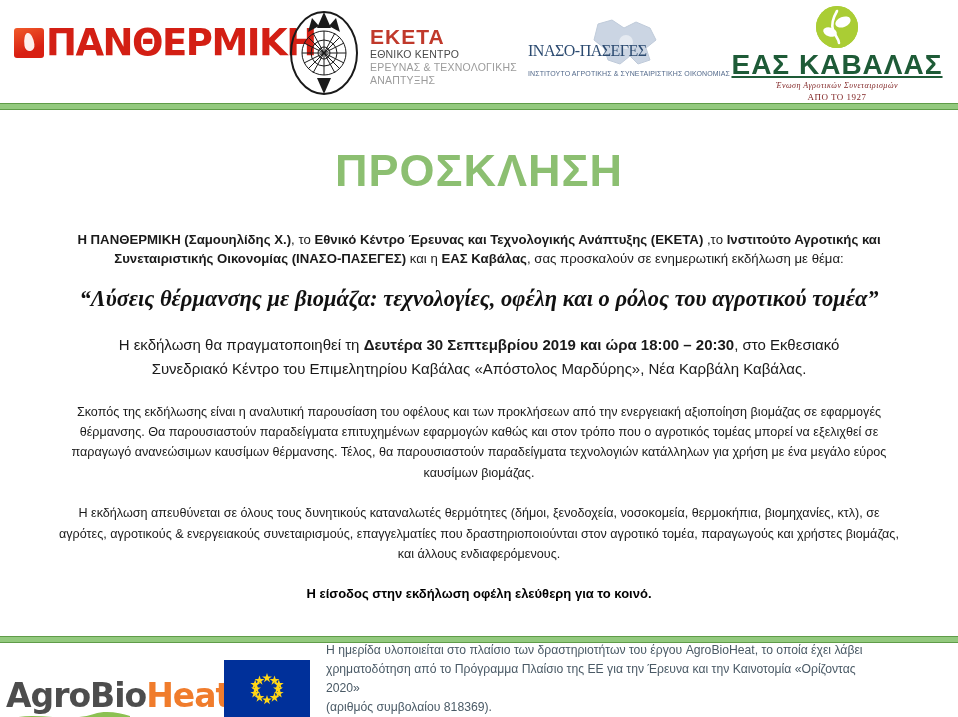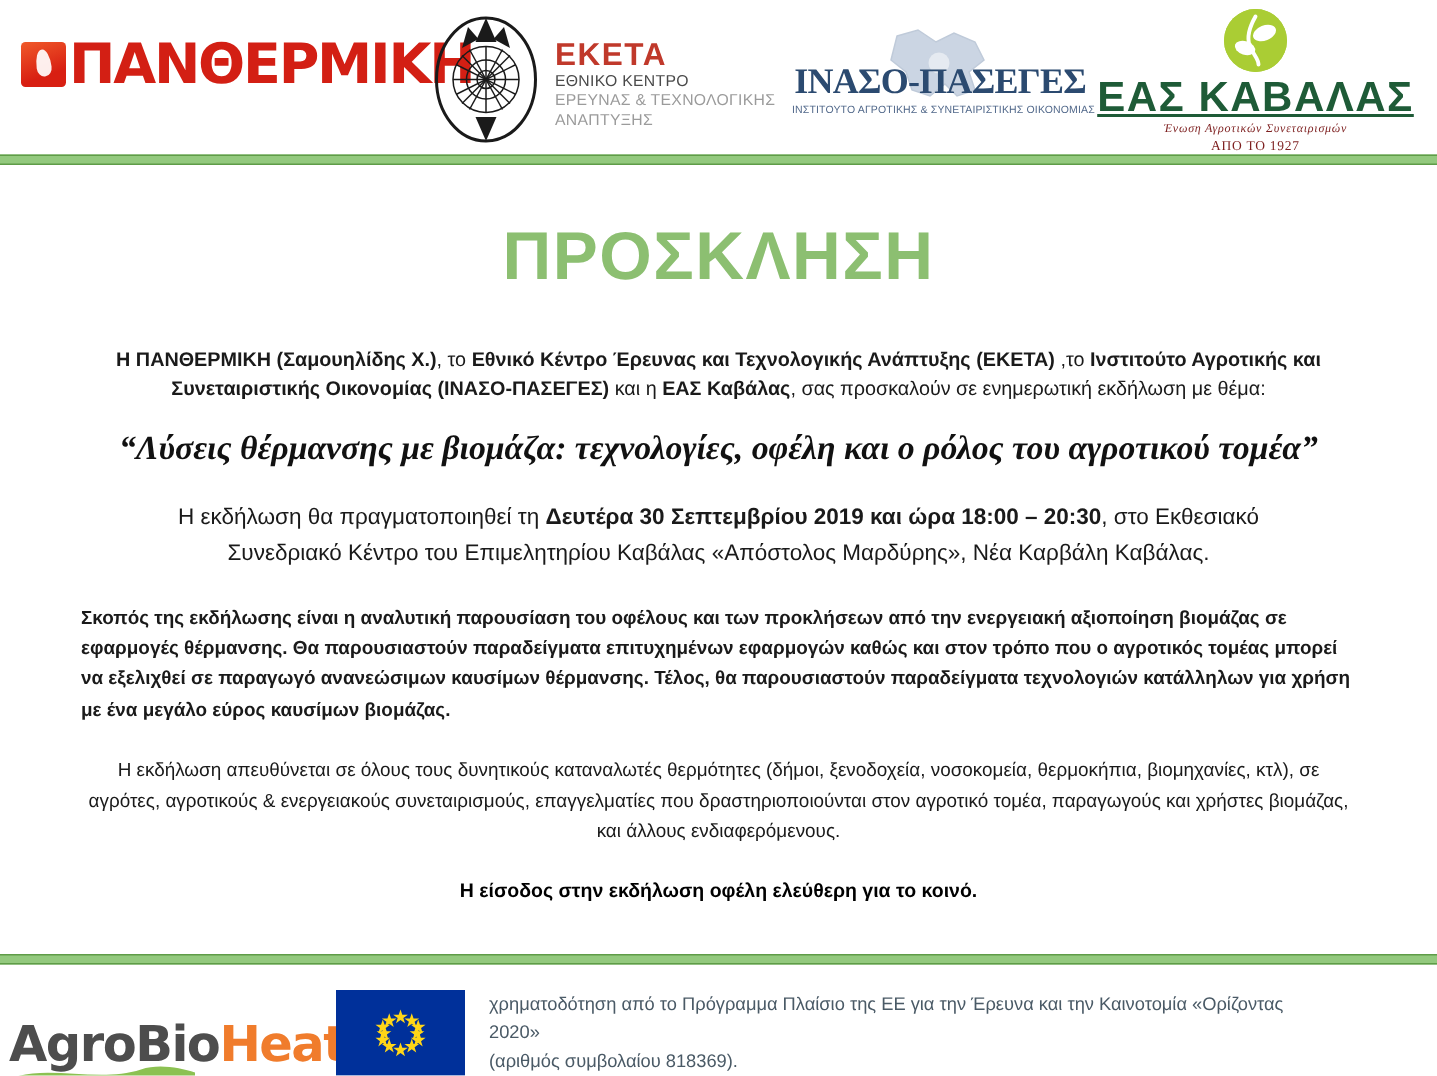--- a/index.html
+++ b/index.html
@@ -98,27 +98,26 @@
   .in-mark {
     position: absolute;
     left: 58px; top: 0px;
     width: 80px; height: 56px;
     opacity: .35;
   }
   .in-title {
     position: absolute;
     left: 0; top: 24px;
     width: 196px;
-    text-align: right;
+    text-align: left;
     font-family: "Liberation Serif", serif;
-    font-size: 24px;
+    font-size: 16px;
     letter-spacing: -.5px;
     color: #2b4a70;
     white-space: nowrap;
-    font-weight: bold;
   }
   .in-sub {
     position: absolute;
     left: 0; top: 52px;
     width: 196px;
     text-align: center;
     font-family: "Liberation Sans", sans-serif;
     font-size: 7px;
     letter-spacing: .1px;
     color: #51688a;
@@ -222,26 +221,25 @@
     text-align: center;
     font-family: "Liberation Sans", sans-serif;
     font-size: 15px;
     line-height: 1.62;
     color: #1a1a1a;
   }
   .p-when b { font-weight: bold; }
 
   .p-scope {
     margin: 20px 30px 0 30px;
-    text-align: left;
+    text-align: center;
     font-family: "Liberation Sans", sans-serif;
     font-size: 12.6px;
     line-height: 1.62;
     color: #1a1a1a;
-    font-weight: bold;
   }
 
   .p-audience {
     margin: 20px 30px 0 30px;
     text-align: center;
     font-family: "Liberation Sans", sans-serif;
     font-size: 12.6px;
     line-height: 1.62;
     color: #1a1a1a;
   }
@@ -445,16 +443,17 @@
         <polygon points="50.5,32.5 51.7,36 55.4,36 52.4,38.2 53.5,41.7 50.5,39.5 47.5,41.7 48.6,38.2 45.6,36 49.3,36"></polygon>
         <polygon points="31.2,19.6 32.4,23.1 36.1,23.1 33.1,25.3 34.2,28.8 31.2,26.6 28.2,28.8 29.3,25.3 26.3,23.1 30,23.1"></polygon>
         <polygon points="54.8,19.6 56,23.1 59.7,23.1 56.7,25.3 57.8,28.8 54.8,26.6 51.8,28.8 52.9,25.3 49.9,23.1 53.6,23.1"></polygon>
         <polygon points="31.2,28.4 32.4,31.9 36.1,31.9 33.1,34.1 34.2,37.6 31.2,35.4 28.2,37.6 29.3,34.1 26.3,31.9 30,31.9"></polygon>
         <polygon points="54.8,28.4 56,31.9 59.7,31.9 56.7,34.1 57.8,37.6 54.8,35.4 51.8,37.6 52.9,34.1 49.9,31.9 53.6,31.9"></polygon>
       </g>
     </svg>
   </div>
 
   <div class="footer-text">
+    <div>Η ημερίδα υλοποιείται στο πλαίσιο των δραστηριοτήτων του έργου AgroBioHeat, το οποία έχει λάβει</div>
     <div>χρηματοδότηση από το Πρόγραμμα Πλαίσιο της ΕΕ για την Έρευνα και την Καινοτομία «Ορίζοντας 2020»</div>
     <div>(αριθμός συμβολαίου 818369).</div>
   </div>
 </div>
 
 </body></html>

